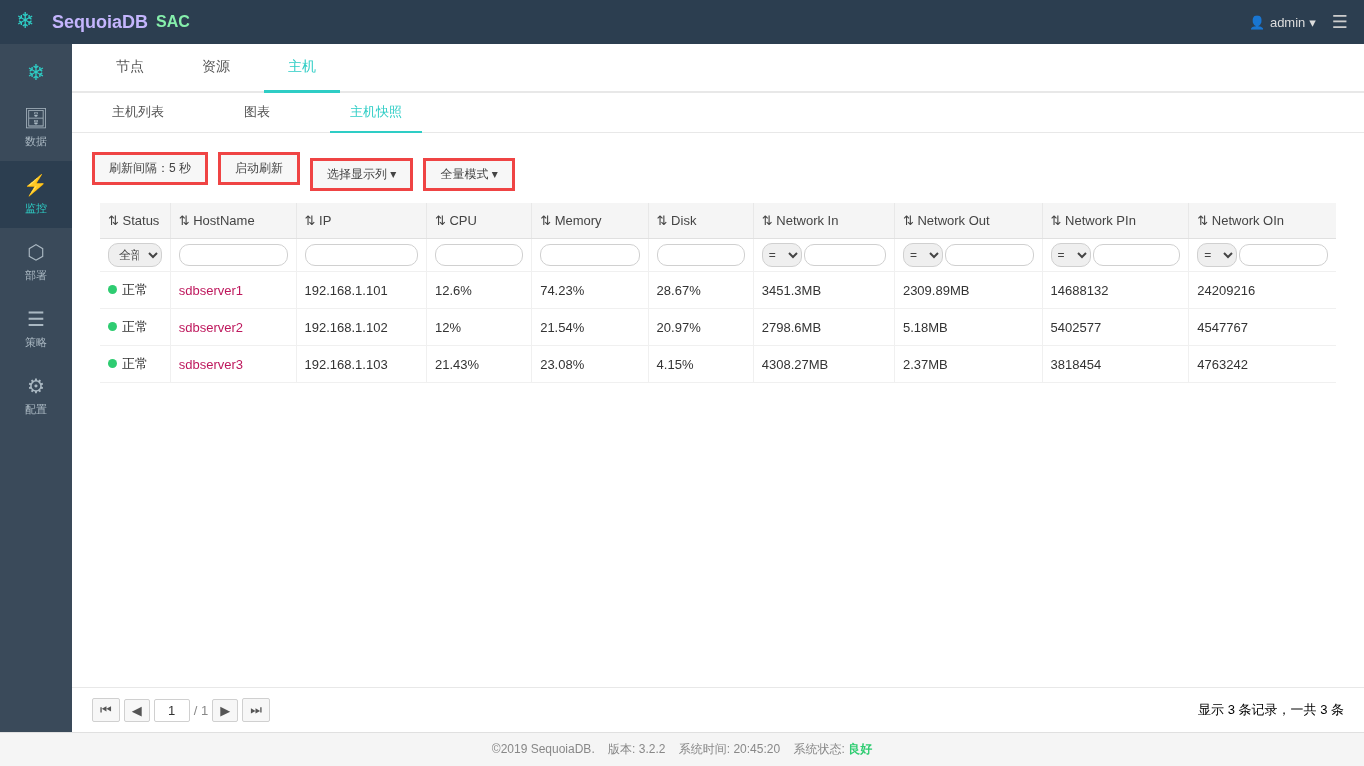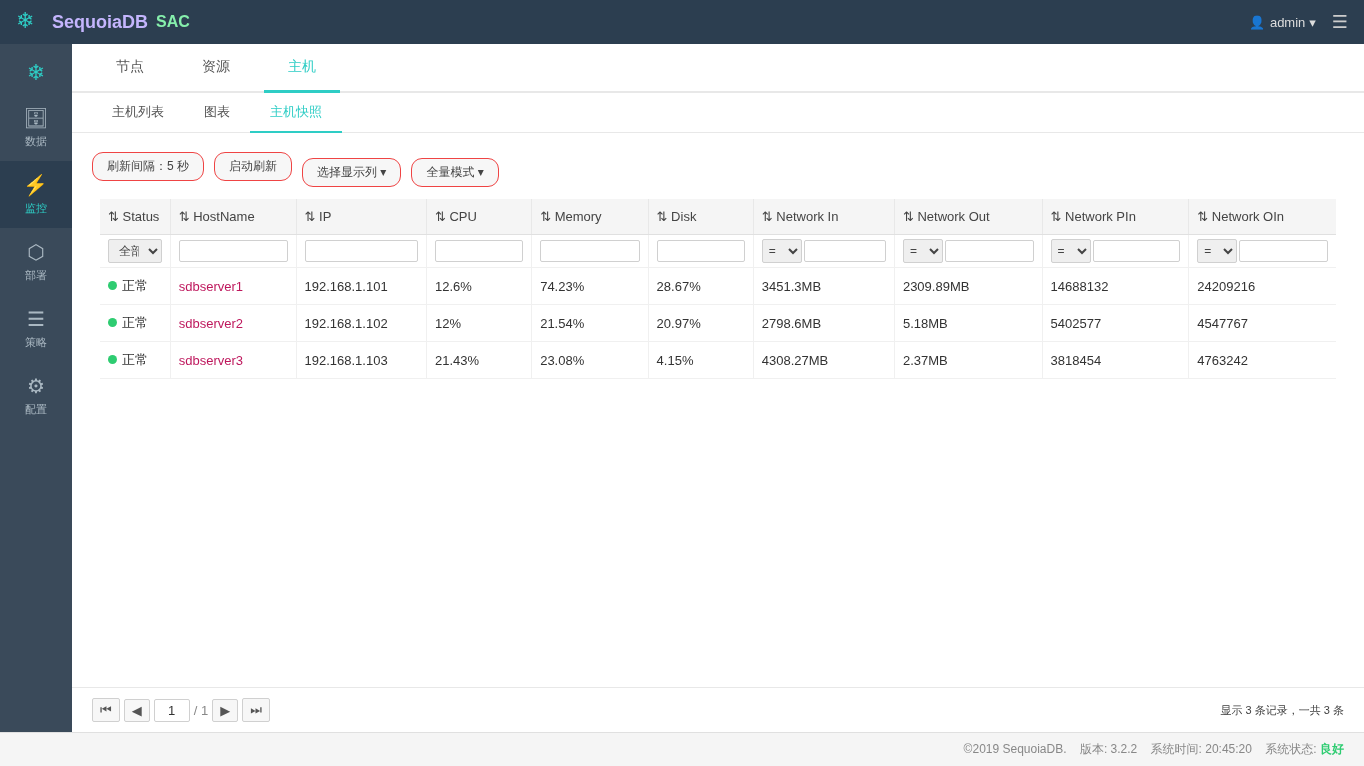--- a/index.html
+++ b/index.html
@@ -115,20 +115,21 @@
     }
     .top-tab.active { color: #2ecdc5; border-bottom-color: #2ecdc5; font-weight: 500; }
 
     
     .sub-tabs {
       display: flex;
       border-bottom: 1px solid #e8e8e8;
       padding: 0 20px;
       background: #fff;
       flex-shrink: 0;
+      gap: 40px;
     }
     .sub-tab {
       padding: 10px 20px;
       cursor: pointer;
       color: #555;
       font-size: 13px;
       border-bottom: 2px solid transparent;
       margin-bottom: -1px;
     }
     .sub-tab.active { color: #2ecdc5; border-bottom-color: #2ecdc5; }
@@ -137,23 +138,23 @@
     .toolbar {
       display: flex;
       align-items: center;
       gap: 10px;
       padding: 12px 20px;
       background: #fff;
       flex-shrink: 0;
     }
     .toolbar-btn {
       padding: 5px 14px;
-      border: 1px solid #ef4444;
+      border: 3px solid #ef4444;
       background: #f7f7f7;
-      border-radius: 11px;
+      border-radius: 0;
       cursor: pointer;
       font-size: 12px;
       color: #444;
       white-space: nowrap;
     }
     .dropdown-btn {
       display: flex;
       align-items: center;
       gap: 4px;
       margin-top: 13px;
@@ -194,21 +195,21 @@
 
     
     .filter-row td {
       padding: 4px 8px;
       background: #fff;
     }
     .filter-row select, .filter-row input {
       border: 1px solid #d0d0d0;
       padding: 3px 6px;
       font-size: 12px;
-      border-radius: 2px;
+      border-radius: 10px;
       width: 100%;
       color: #444;
     }
     .filter-row .eq-filter {
       display: flex;
       align-items: center;
       gap: 2px;
     }
     .filter-row .eq-filter select {
       width: 40px;
@@ -254,30 +255,30 @@
     }
     .pag-current {
       padding: 3px 10px;
       border: 1px solid #d0d0d0;
       border-radius: 2px;
       font-size: 13px;
       background: #fff;
       min-width: 36px;
       text-align: center;
     }
-    .pag-info { font-size: 11px; color: #404040; }
+    .pag-info { font-size: 13px; color: #000000; }
 
     
     .footer {
       background: #f5f5f5;
       border-top: 1px solid #e0e0e0;
       padding: 8px 20px;
       font-size: 12px;
       color: #888;
-      text-align: right;
+      text-align: center;
       flex-shrink: 0;
     }
     .footer .good-status { color: #2ecc71; font-weight: bold; }
   </style>
 </head>
 <body>
 
 <div class="top-nav">
   <div class="top-nav-left">
     <span class="logo-icon" style="color:#2ecdc5; font-size:22px;">❄</span>

